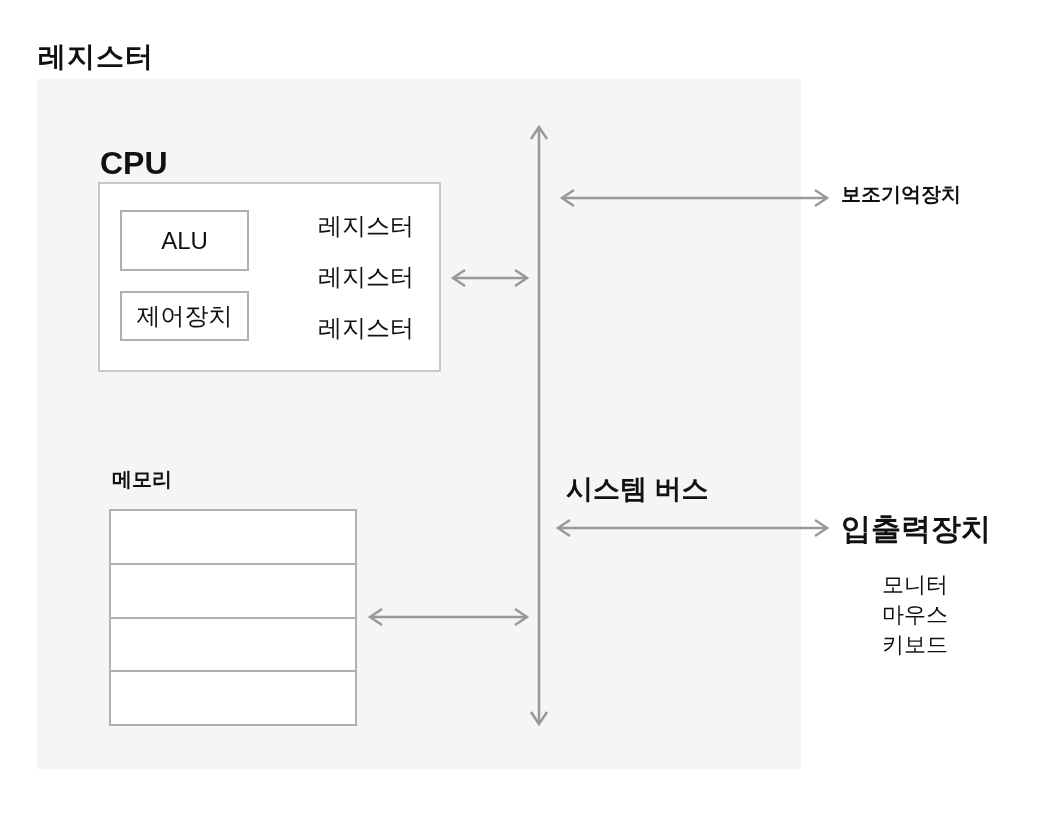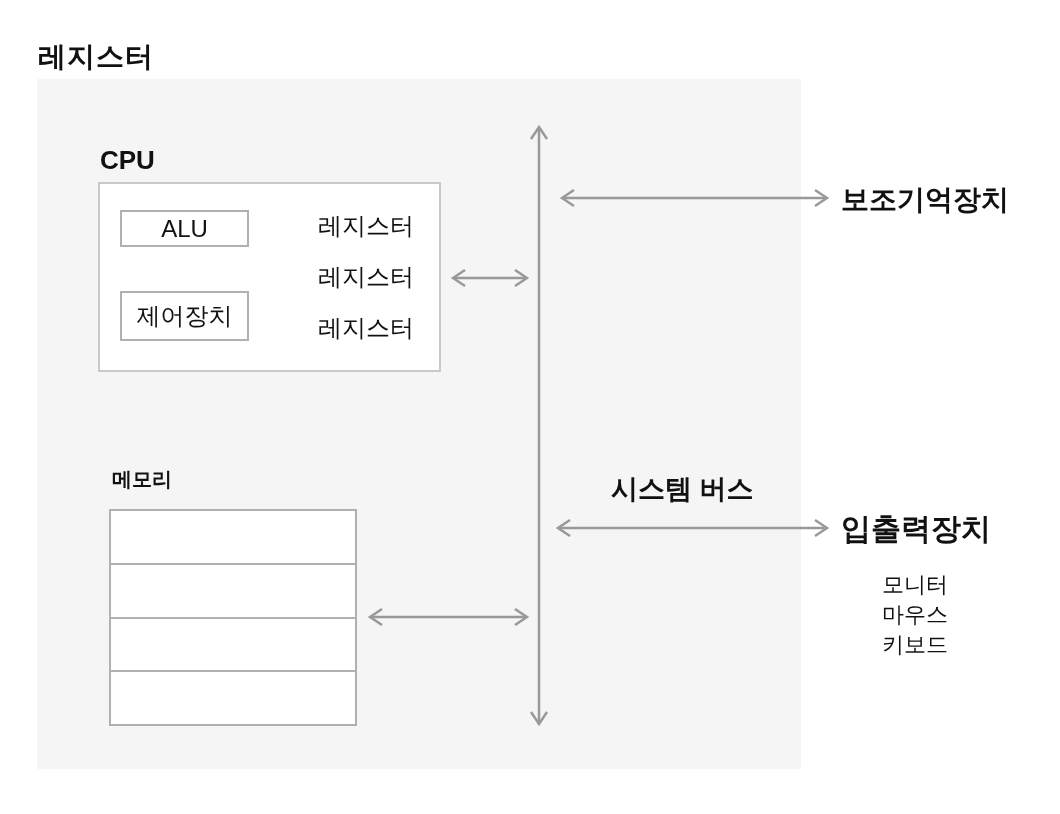--- a/index.html
+++ b/index.html
@@ -22,31 +22,31 @@
     font-size: 28px; font-weight: bold; letter-spacing: 1px;
   }
   .panel {
     left: 37px; top: 79px;
     width: 764px; height: 690px;
     background: #f5f5f5;
   }
 
   .cpu-label {
     left: 100px; top: 145px;
-    font-size: 26px; font-weight: bold;
+    font-size: 32px; font-weight: bold;
   }
   .cpu-box {
     left: 98px; top: 182px;
     width: 343px; height: 190px;
     background: #ffffff;
     border: 2px solid #c9c9c9;
   }
   .alu-box, .cu-box {
     left: 120px;
-    width: 129px; height: 37px;
+    width: 129px; height: 61px;
     background: #ffffff;
     border: 2px solid #b0b0b0;
     display: flex; align-items: center; justify-content: center;
     font-size: 24px;
   }
   .alu-box { top: 210px; }
   .cu-box  { top: 291px; height: 50px; }
 
   .register {
     left: 305px; width: 122px; height: 30px;
@@ -68,26 +68,26 @@
   .mem-row {
     flex: 1;
     background: #ffffff;
     border: 2px solid #b0b0b0;
     margin-top: -2px;
   }
   .mem-row:first-child { margin-top: 0; }
 
   .bus-label {
     left: 566px; top: 471px;
-    font-size: 27px; font-weight: bold; margin-left: 45px;
+    font-size: 27px; font-weight: bold;
   }
 
   .secondary-label {
     left: 841px; top: 181px;
-    font-size: 28px; font-weight: bold;
+    font-size: 20px; font-weight: bold;
   }
   .io-label {
     left: 841px; top: 509px;
     font-size: 30px; font-weight: bold; font-family: Liberation Mono, monospace;
   }
   .io-devices {
     left: 850px; top: 570px;
     width: 130px;
     display: flex; flex-direction: column; gap: 0;
     text-align: center;

